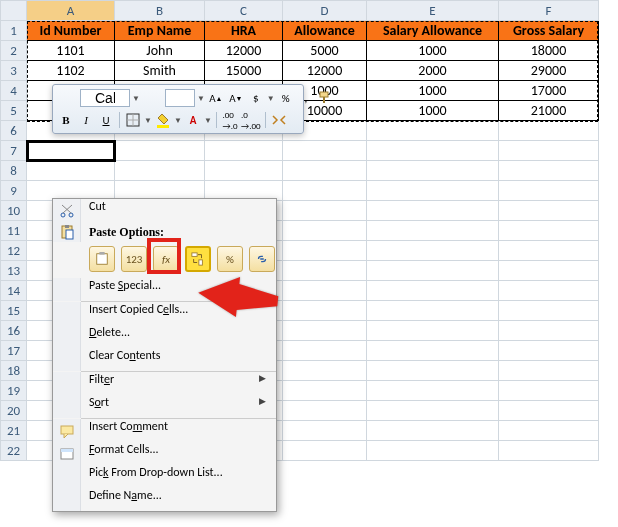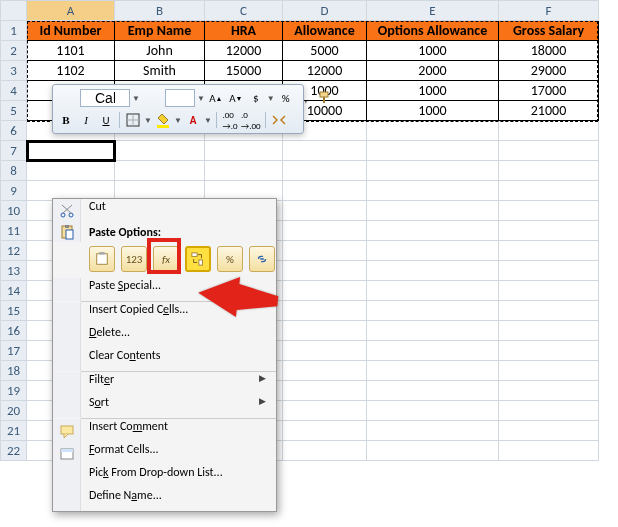--- a/index.html
+++ b/index.html
@@ -29,21 +29,21 @@
   .minitb .ital { font-style: italic; font-family: 'Times New Roman', serif; }
   .minitb .udl { text-decoration: underline; }
   .minitb .sep { width: 1px; height: 16px; background: #b0bfce; margin: 0 2px; }
   
   .ctx { position: absolute; left: 52px; top: 198px; width: 225px; background: #f4f4f4; border: 1px solid #999; box-shadow: 2px 3px 8px rgba(0,0,0,0.35); font-size: 12px; }
   .ctx .item { display: flex; align-items: flex-start; height: 23px; padding-right: 10px; cursor: default; }
   .ctx .ic { width: 28px; display: flex; align-items: center; justify-content: center; background: #eef0f3; align-self: stretch; border-right: 1px solid #dcdfe4; }
   .ctx .lbl { padding-left: 8px; flex: 1; }
   .ctx .arr { font-size: 9px; color: #444; }
   .ctx .sep2 { height: 1px; background: #ccc; margin-left: 28px; }
-  .ctx .hd2 { font-weight: bold; padding-left: 8px; height: 20px; display: flex; align-items: center; }
+  .ctx .hd2 { font-weight: bold; padding-left: 8px; height: 20px; display: flex; align-items: center; font-family: Liberation Serif, serif; }
   .ctx .iconrow { display: flex; gap: 6px; padding: 4px 0 6px 36px; }
   .ctx .pic { width: 26px; height: 26px; border: 1px solid #c9a95a; border-radius: 3px; background: linear-gradient(#fef7e3,#f4dfa1); display: flex; align-items: center; justify-content: center; font-size: 11px; color: #6b5320; position: relative; }
   .ctx .pic.hilite { background: #ffe040; border: 2px solid #d4a800; }
   .ctx .redbox { position: absolute; border: 4px solid #e2231a; }
   
   u.acc { text-decoration: underline; }
   
   .arrow-call { position: absolute; left: 198px; top: 277px; filter: drop-shadow(0 0 1px rgba(0,0,0,0.3)); }
   
   svg.ico { width: 16px; height: 16px; }
@@ -61,21 +61,21 @@
         <th class="colhdr" style="width:84px">D</th>
         <th class="colhdr" style="width:132px">E</th>
         <th class="colhdr" style="width:100px">F</th>
       </tr>
       <tr>
         <th class="rowhdr">1</th>
         <td class="data hd">Id Number</td>
         <td class="data hd">Emp Name</td>
         <td class="data hd">HRA</td>
         <td class="data hd">Allowance</td>
-        <td class="data hd">Options Allowance</td>
+        <td class="data hd">Salary Allowance</td>
         <td class="data hd">Gross Salary</td>
       </tr>
       <tr>
         <th class="rowhdr">2</th>
         <td class="data">1101</td>
         <td class="data">John</td>
         <td class="data">12000</td>
         <td class="data">5000</td>
         <td class="data">1000</td>
         <td class="data">18000</td>

